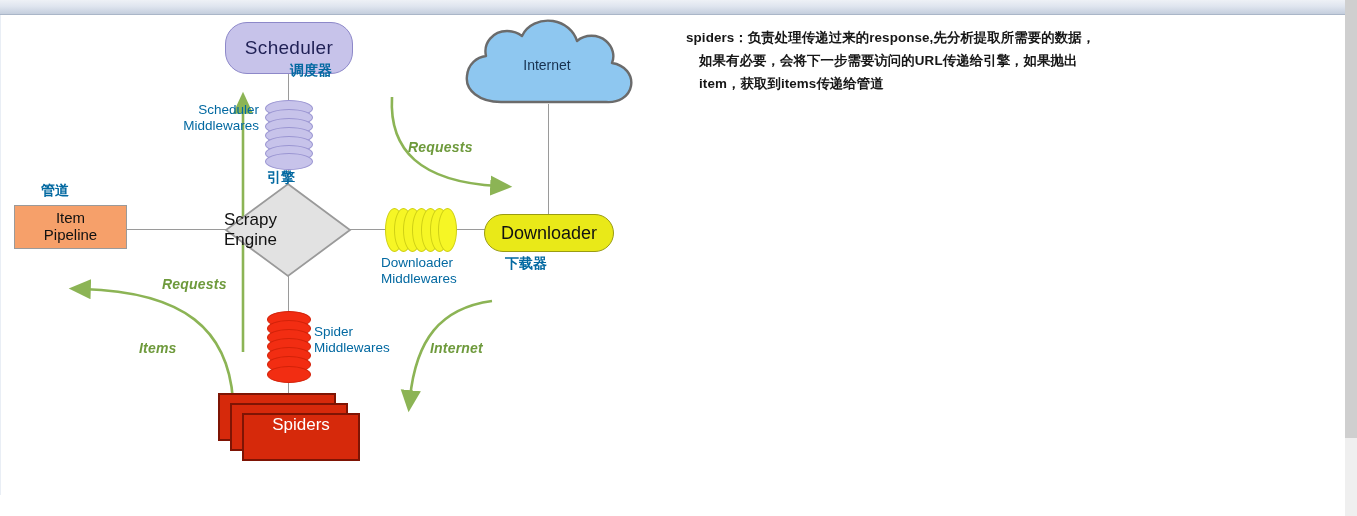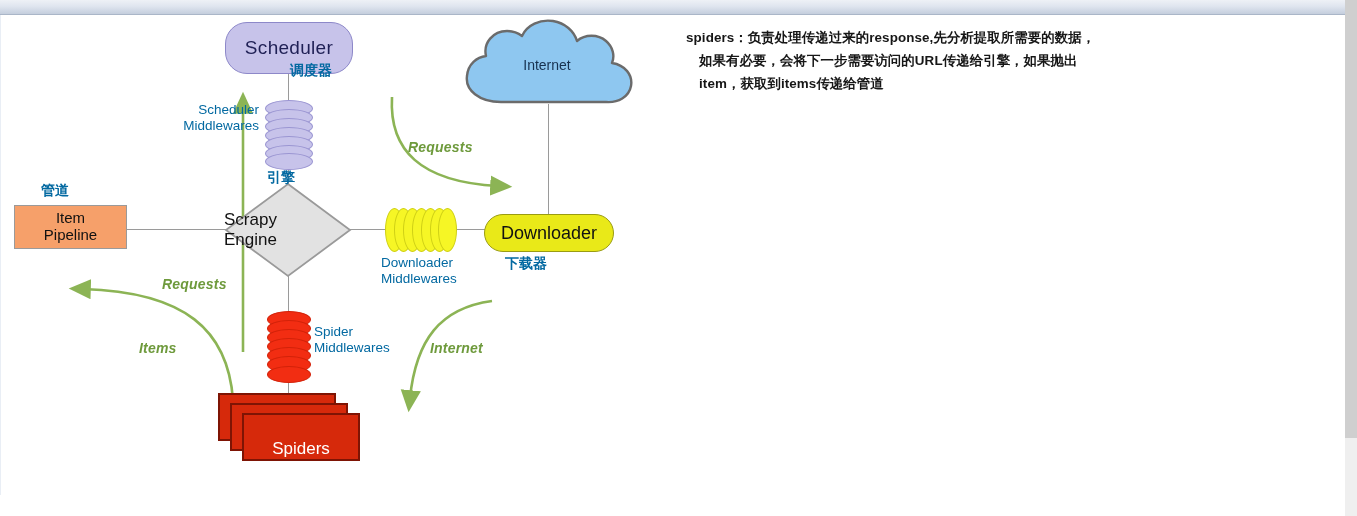--- a/index.html
+++ b/index.html
@@ -75,21 +75,21 @@
     display:flex;flex-direction:column;align-items:flex-start;justify-content:center;
     font-size:17px;color:#111;line-height:1.15;z-index:3;
   }
 
   
   .spider-stack{position:absolute;left:218px;top:393px;width:140px;height:70px;}
   .sp-card{position:absolute;background:#d6290b;border:2px solid #7e1404;}
   .sp-c1{left:0;top:0;width:114px;height:44px;}
   .sp-c2{left:12px;top:10px;width:114px;height:44px;}
   .sp-c3{left:24px;top:20px;width:114px;height:44px;
-    display:flex;align-items:flex-end;justify-content:center;
+    display:flex;align-items:flex-start;justify-content:center;
     color:#fff;font-size:17px;}
 
   
   .cyl{position:absolute;}
   .cyl-v{width:46px;}
   .disc{position:absolute;border-radius:50%;}
 
   
   .lab{position:absolute;color:#0369a1;line-height:1.2;white-space:pre-line;}
   .lab-en{font-size:13.5px;}

